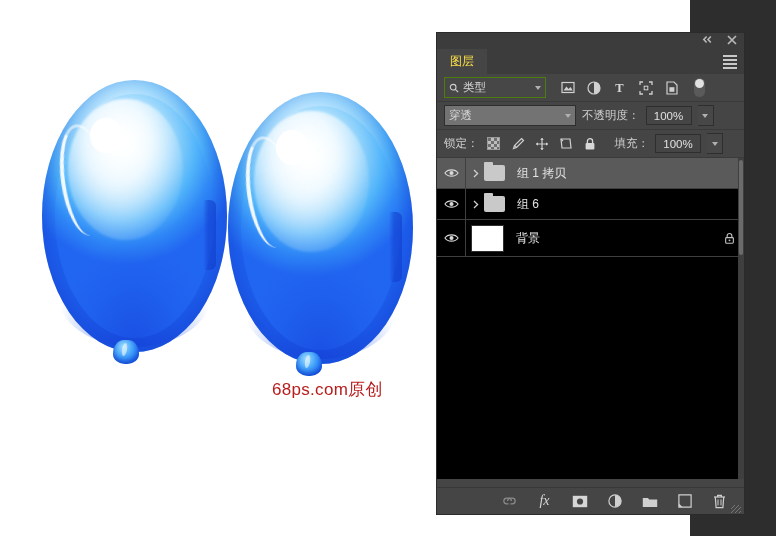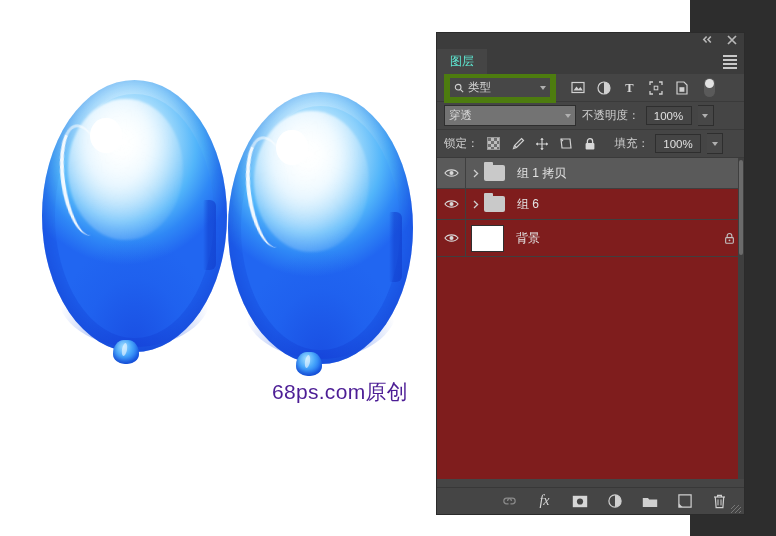--- a/index.html
+++ b/index.html
@@ -131,22 +131,22 @@
     width: 5px; height: 13px;
     border-radius: 50%;
     background: rgba(255,255,255,0.55);
     transform: rotate(10deg);
   }
 
   
   #watermark {
     position: absolute;
     left: 272px; top: 378px;
-    font-size: 21px;
-    color: #4c1d95;
+    font-size: 17px;
+    color: #b91c1c;
     letter-spacing: 0.3px;
     white-space: nowrap;
     user-select: none;
   }
 
   
   #layers-panel {
     position: absolute;
     left: 437px; top: 33px;
     width: 307px; height: 481px;
@@ -183,21 +183,21 @@
     background: #3c3c3c;
     display: flex;
     align-items: stretch;
   }
   .panel-tab {
     background: #454545;
     padding: 0 13px;
     display: flex;
     align-items: center;
     font-size: 12px;
-    color: #5eead4;
+    color: #fde047;
     cursor: pointer;
   }
   .panel-menu-btn {
     position: absolute;
     right: 7px; top: 6px;
     width: 14px; height: 12px;
     cursor: pointer;
   }
   .panel-menu-btn i {
     display: block;
@@ -216,21 +216,21 @@
     gap: 6px;
   }
 
   
   .kind-select {
     display: flex;
     align-items: center;
     height: 19px;
     width: 92px;
     background: #474747;
-    border: 6px solid #4d7c0f;
+    border: 1px solid #4d7c0f;
     padding: 0 4px;
     gap: 4px;
     cursor: pointer;
   }
   .kind-select .lbl { flex: 1; font-size: 11.5px; color: #d6d6d6; }
   .caret {
     width: 0; height: 0;
     border-left: 3.5px solid transparent;
     border-right: 3.5px solid transparent;
     border-top: 4px solid #b0b0b0;
@@ -313,21 +313,21 @@
     background-size: 6px 6px;
     background-position: 0 0, 3px 3px;
     background-color: #6e6e6e;
     outline: 1px solid #9a9a9a;
   }
 
   
   .layer-list {
     position: relative;
     height: 321px;
-    background: #7f1d1d;
+    background: #000000;
     overflow: hidden;
   }
   .layer-row {
     display: flex;
     align-items: center;
     height: 30px;
     border-bottom: 1px solid #3f3f3f;
     padding-right: 8px;
     cursor: pointer;
   }

